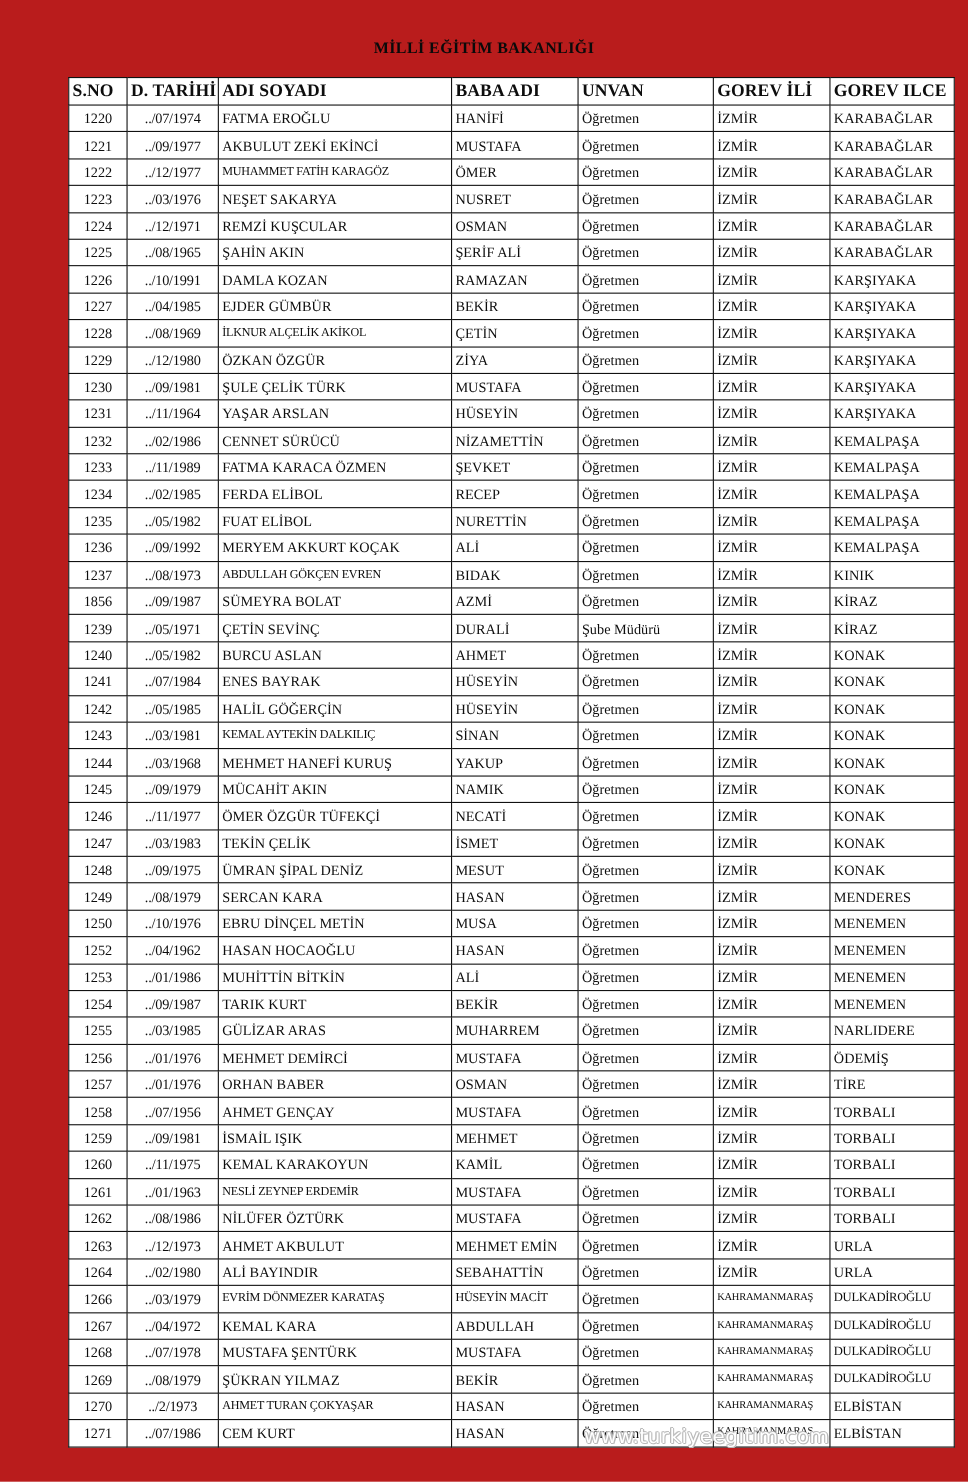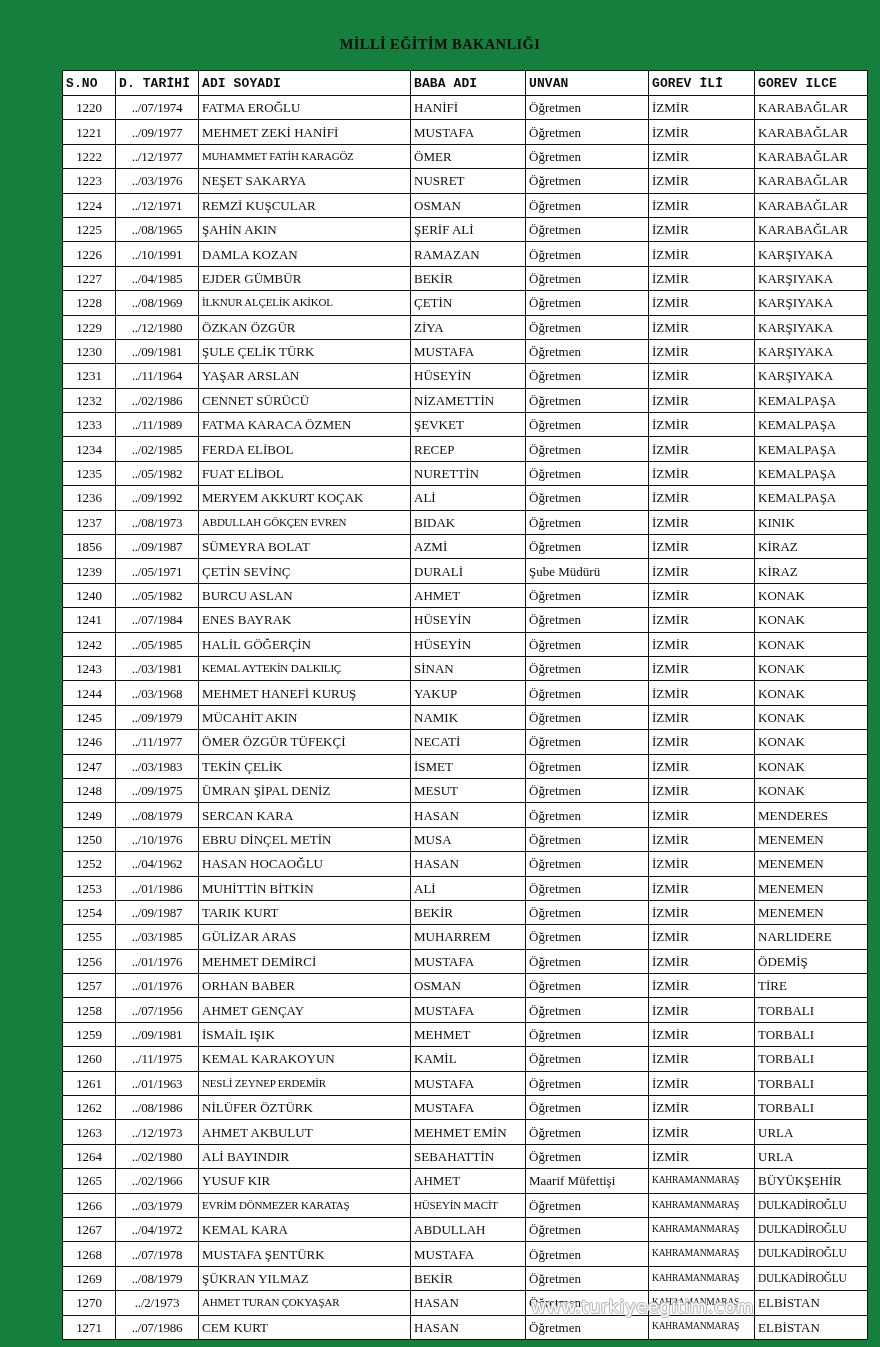--- a/index.html
+++ b/index.html
@@ -12,21 +12,21 @@
     height: 1347px;
     position: relative;
     font-family: "Liberation Serif", serif;
     color: #000000;
     overflow: hidden;
   }
 
   .page {
     position: absolute;
     inset: 0;
-    background: #15803d;
+    background: #b91c1c;
   }
 
   .doc-title {
     position: absolute;
     top: 36px;
     left: 0;
     width: 880px;
     text-align: center;
     font-family: "Liberation Serif", serif;
     font-weight: bold;
@@ -57,25 +57,24 @@
     line-height: 1.0;
     height: 23.4px;
     vertical-align: middle;
     overflow: hidden;
     white-space: nowrap;
     color: #0d0d0d;
   }
 
   table.roster thead th {
     font-weight: bold;
-    font-size: 13px;
+    font-size: 16px;
     letter-spacing: 0.1px;
     height: 24px;
     text-align: left;
-    font-family: Liberation Mono, monospace;
   }
 
   th.c-sno, td.c-sno { width: 46px; text-align: center; }
   th.c-date, td.c-date { width: 76px; text-align: center; margin-top: 24px; }
   th.c-name, td.c-name { width: 205px; }
   th.c-father, td.c-father { width: 108px; }
   th.c-title, td.c-title { width: 116px; }
   th.c-prov, td.c-prov { width: 99px; }
   th.c-dist, td.c-dist { width: 106px; margin-top: 16px; }
 
@@ -133,21 +132,21 @@
             <td class="c-date">../07/1974</td>
             <td class="c-name">FATMA EROĞLU</td>
             <td class="c-father">HANİFİ</td>
             <td class="c-title">Öğretmen</td>
             <td class="c-prov">İZMİR</td>
             <td class="c-dist">KARABAĞLAR</td>
           </tr>
           <tr>
             <td class="c-sno">1221</td>
             <td class="c-date">../09/1977</td>
-            <td class="c-name">MEHMET ZEKİ HANİFİ</td>
+            <td class="c-name">AKBULUT ZEKİ EKİNCİ</td>
             <td class="c-father">MUSTAFA</td>
             <td class="c-title">Öğretmen</td>
             <td class="c-prov">İZMİR</td>
             <td class="c-dist">KARABAĞLAR</td>
           </tr>
           <tr>
             <td class="c-sno">1222</td>
             <td class="c-date">../12/1977</td>
             <td class="c-name shrink">MUHAMMET FATİH KARAGÖZ</td>
             <td class="c-father">ÖMER</td>
@@ -518,29 +517,20 @@
           <tr>
             <td class="c-sno">1264</td>
             <td class="c-date">../02/1980</td>
             <td class="c-name">ALİ BAYINDIR</td>
             <td class="c-father">SEBAHATTİN</td>
             <td class="c-title">Öğretmen</td>
             <td class="c-prov">İZMİR</td>
             <td class="c-dist">URLA</td>
           </tr>
           <tr>
-            <td class="c-sno">1265</td>
-            <td class="c-date">../02/1966</td>
-            <td class="c-name">YUSUF KIR</td>
-            <td class="c-father">AHMET</td>
-            <td class="c-title">Maarif Müfettişi</td>
-            <td class="c-prov shrink">KAHRAMANMARAŞ</td>
-            <td class="c-dist">BÜYÜKŞEHİR</td>
-          </tr>
-          <tr>
             <td class="c-sno">1266</td>
             <td class="c-date">../03/1979</td>
             <td class="c-name shrink">EVRİM DÖNMEZER KARATAŞ</td>
             <td class="c-father shrink">HÜSEYİN MACİT</td>
             <td class="c-title">Öğretmen</td>
             <td class="c-prov shrink">KAHRAMANMARAŞ</td>
             <td class="c-dist shrink">DULKADİROĞLU</td>
           </tr>
           <tr>
             <td class="c-sno">1267</td>

